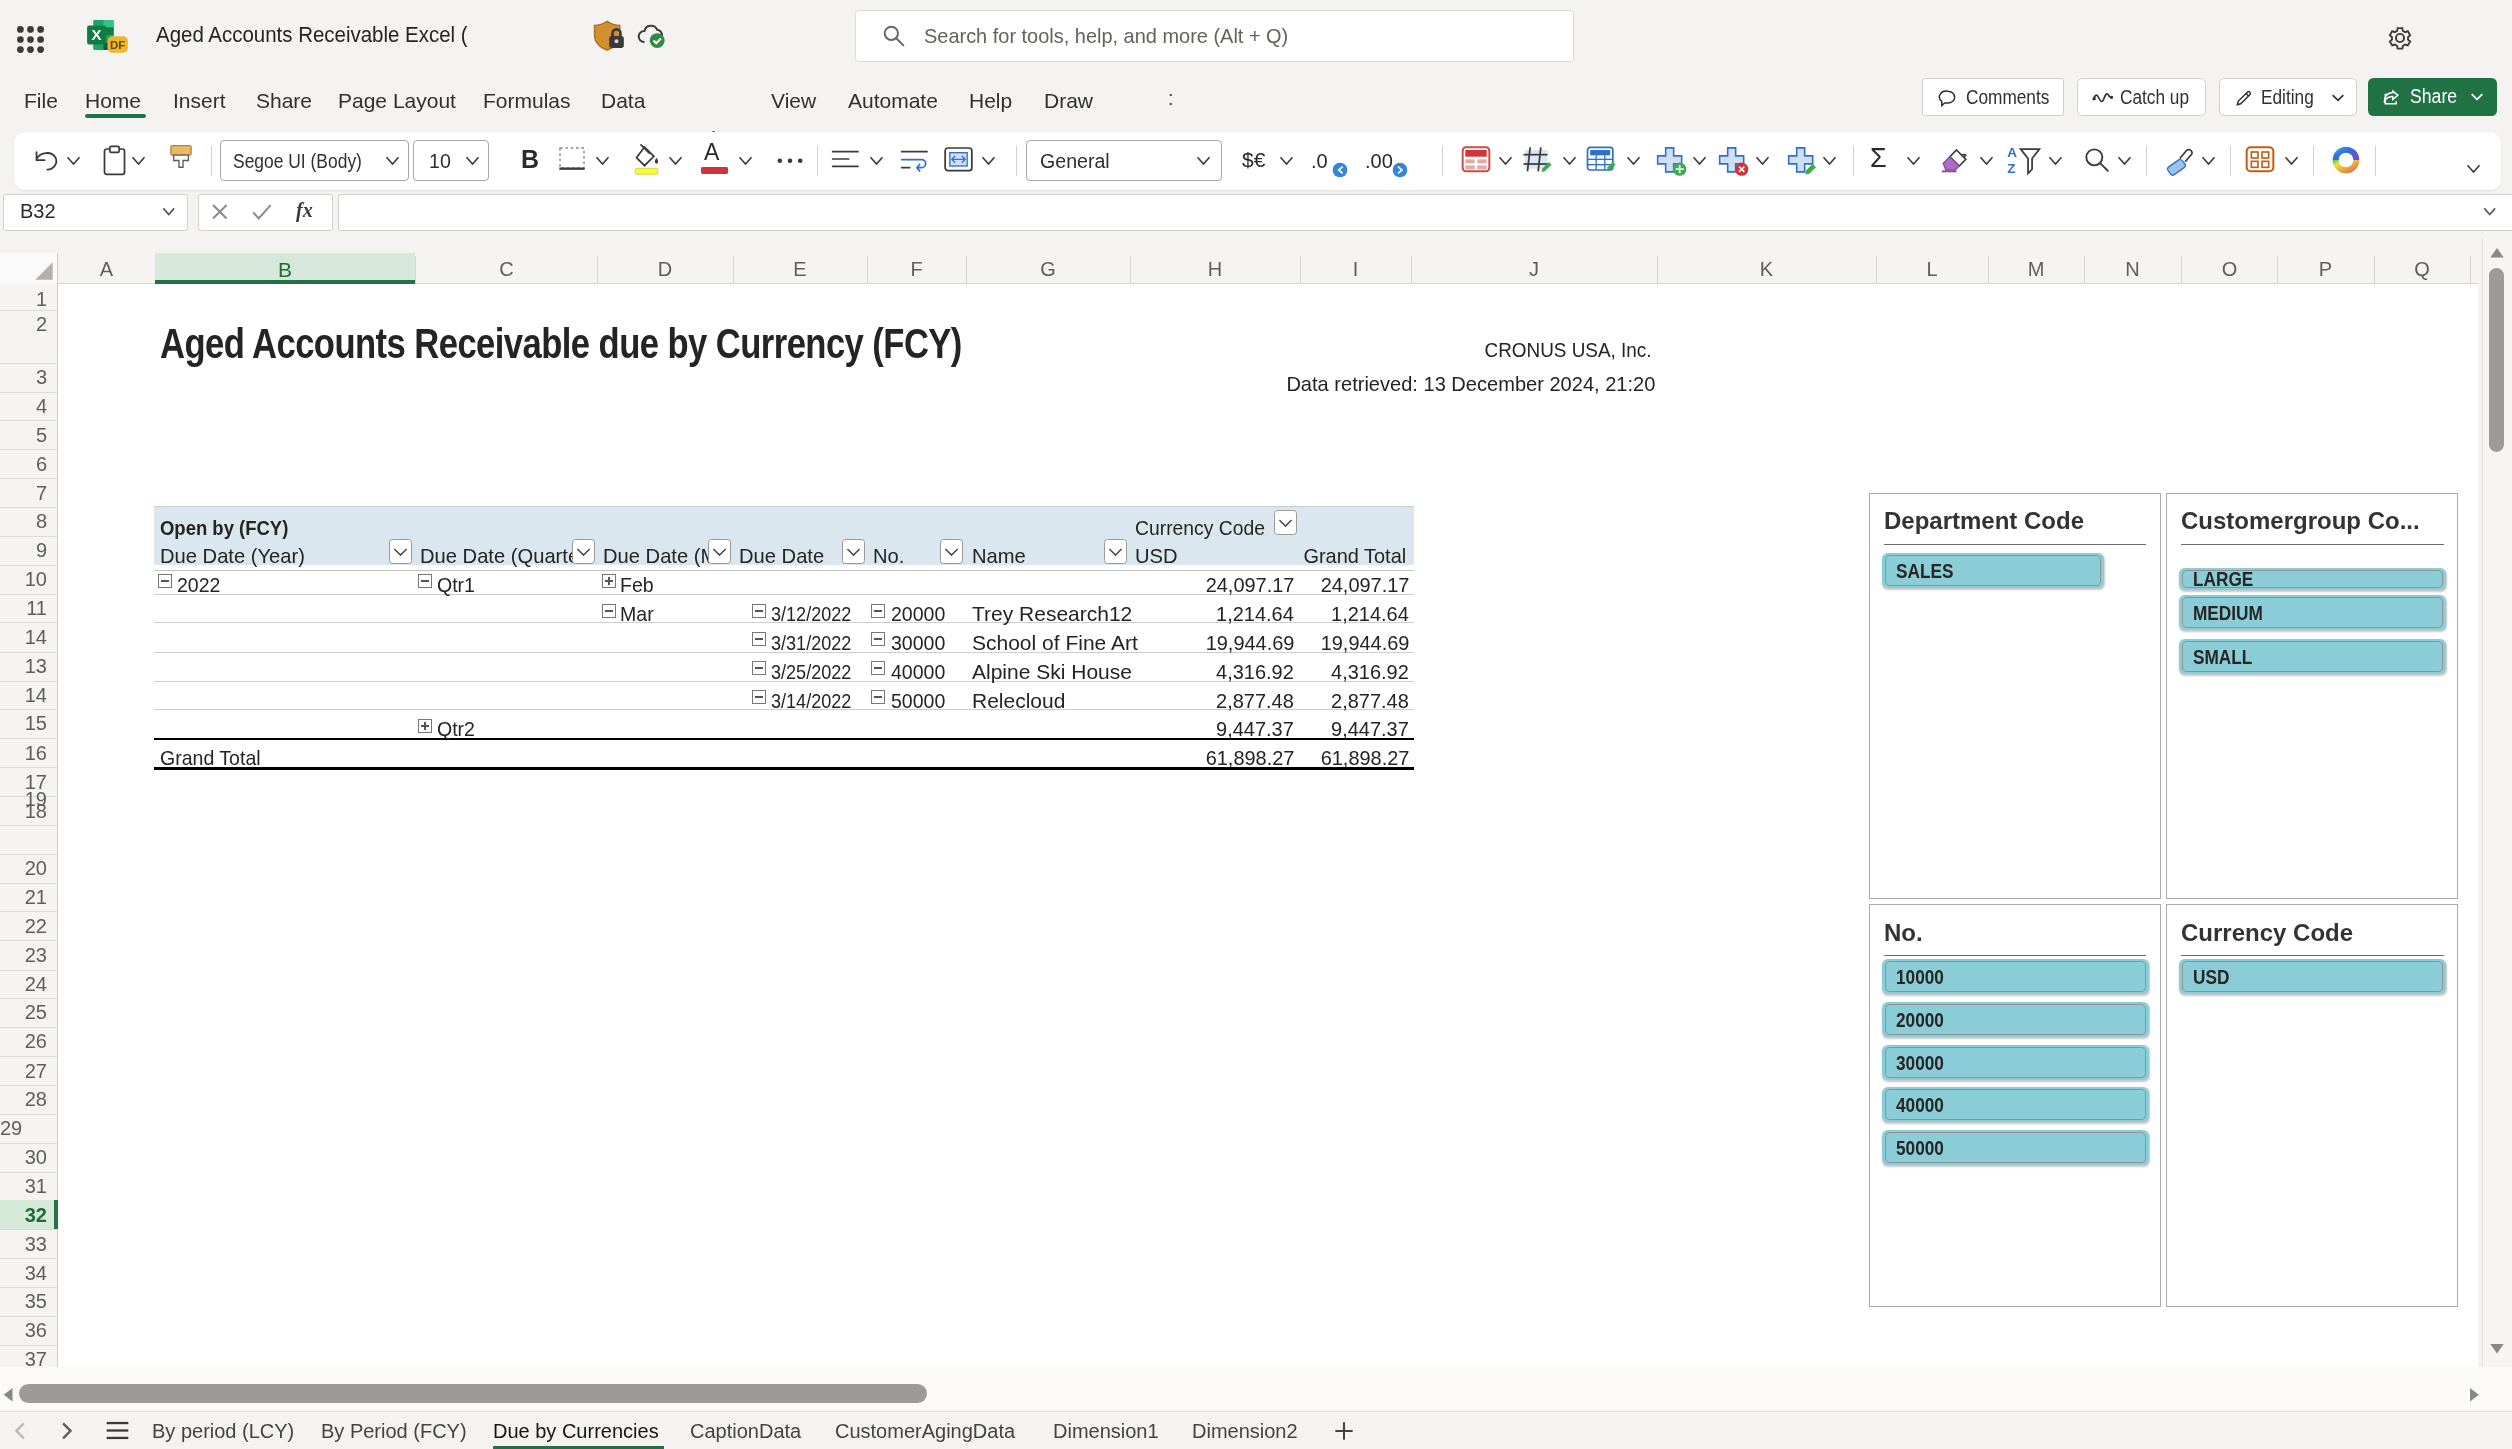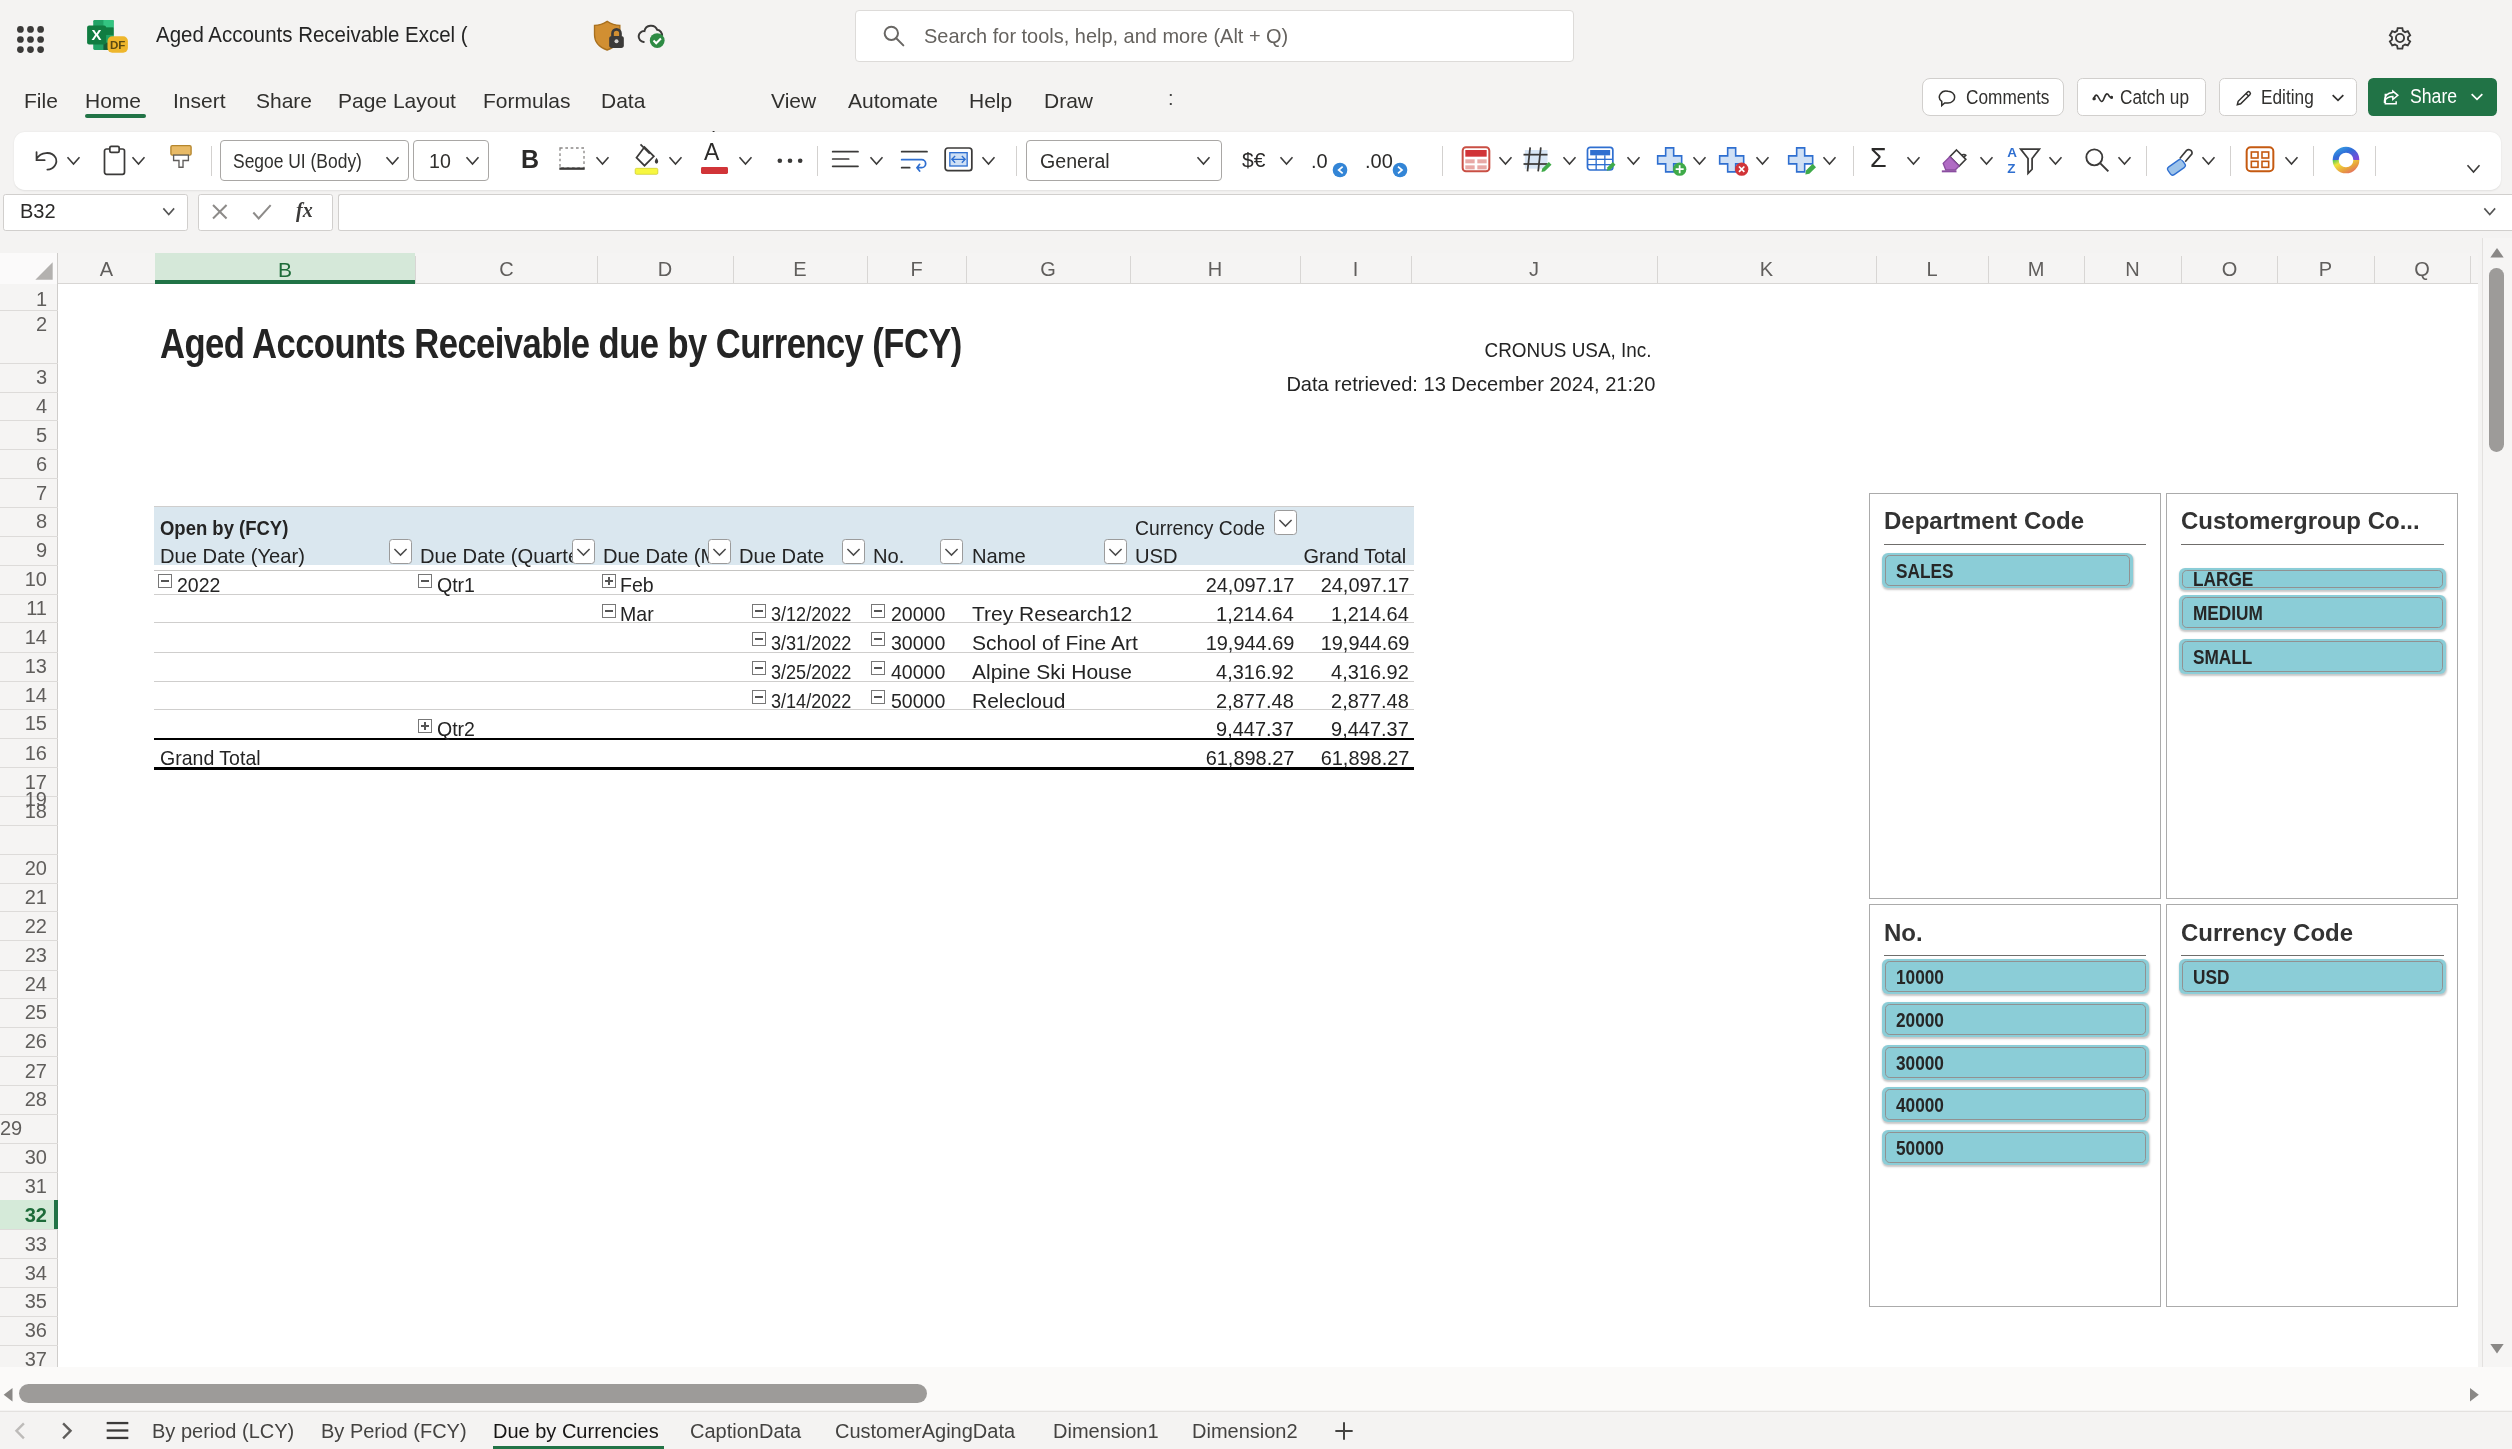--- a/index.html
+++ b/index.html
@@ -72,21 +72,21 @@
 <div class="t" style="left:338px;top:89px;font-size:21px;font-weight:400;color:#31302e;">Page Layout</div>
 <div class="t" style="left:483px;top:89px;font-size:21px;font-weight:400;color:#31302e;">Formulas</div>
 <div class="t" style="left:601px;top:89px;font-size:21px;font-weight:400;color:#31302e;">Data</div>
 <div class="t" style="left:674px;top:89px;font-size:21px;font-weight:400;color:#31302e;margin-top:38px;">Review</div>
 <div class="t" style="left:771px;top:89px;font-size:21px;font-weight:400;color:#31302e;">View</div>
 <div class="t" style="left:848px;top:89px;font-size:21px;font-weight:400;color:#31302e;">Automate</div>
 <div class="t" style="left:969px;top:89px;font-size:21px;font-weight:400;color:#31302e;">Help</div>
 <div class="t" style="left:1044px;top:89px;font-size:21px;font-weight:400;color:#31302e;">Draw</div>
 <div class="t" style="left:1168px;top:87px;font-size:20px;color:#444;">:</div>
 <div class="ab" style="left:85px;top:114px;width:61px;height:4px;background:#217346;border-radius:2px;"></div>
-<div class="ab" style="left:1922px;top:78px;width:142px;height:38px;background:#fff;border:1.4px solid #d1cfcd;border-radius:8px;">
+<div class="ab" style="left:1922px;top:78px;width:142px;height:38px;background:#fff;border:1.4px solid #d1cfcd;border-radius:3px;">
     <svg style="position:absolute;left:15px;top:8.8px" width="20" height="20" viewBox="0 0 24 24">
       <path fill="none" stroke="#31302e" stroke-width="1.8" d="M12 4 a8 7 0 0 1 0 14 h-4 l-3.5 3 v-5 a8 7 0 0 1 7.5-12 Z"></path>
     </svg>
     <span style="position:absolute;left:43px;top:6.8px;font-size:19.6px;color:#31302e;transform:scaleX(0.88);transform-origin:0 0;">Comments</span>
   </div>
 <div class="ab" style="left:2077px;top:78px;width:129px;height:38px;background:#fff;border:1.4px solid #d1cfcd;border-radius:5.4px;">
     <svg style="position:absolute;left:13.5px;top:10.8px" width="21.7" height="16" viewBox="0 0 32 24">
       <path fill="none" stroke="#31302e" stroke-width="2.5" stroke-linecap="round" d="M2 14 c3-8 5-8 8-2 s5 8 8 0 s5-8 8-2"></path>
       <circle cx="3" cy="13" r="2.5" fill="#31302e"></circle>
       <circle cx="29" cy="11" r="2.5" fill="#31302e"></circle>
@@ -576,21 +576,21 @@
 <div class="exp plus" style="left:418px;top:719px;"></div>
 <div class="t" style="left:437px;top:717px;font-size:21px;transform:scaleX(0.93);transform-origin:0 0;">Qtr2</div>
 <div class="t" style="right:1218px;top:717px;font-size:21px;transform:scaleX(0.95);transform-origin:100% 0;">9,447.37</div>
 <div class="t" style="right:1103px;top:717px;font-size:21px;transform:scaleX(0.95);transform-origin:100% 0;">9,447.37</div>
 <div class="t" style="left:160px;top:746px;font-size:21px;transform:scaleX(0.93);transform-origin:0 0;">Grand Total</div>
 <div class="t" style="right:1218px;top:746px;font-size:21px;transform:scaleX(0.95);transform-origin:100% 0;">61,898.27</div>
 <div class="t" style="right:1103px;top:746px;font-size:21px;transform:scaleX(0.95);transform-origin:100% 0;">61,898.27</div>
 <div class="slicer" style="left:1869px;top:493px;width:292px;height:406px;"></div>
 <div class="t sltitle" style="left:1884px;top:507px;">Department Code</div>
 <div class="ab" style="left:1884px;top:544px;width:262px;height:1.4px;background:#6f6d6b;"></div>
-<div class="slbtn" style="left:1882px;top:553px;width:251px;height:35px;">
+<div class="slbtn" style="left:1882px;top:553px;width:222px;height:35px;">
     <div class="inner"></div>
     <div class="lbl">SALES</div>
   </div>
 <div class="slicer" style="left:2166px;top:493px;width:292px;height:406px;"></div>
 <div class="t sltitle" style="left:2181px;top:507px;text-align:right;">Customergroup Co...</div>
 <div class="ab" style="left:2181px;top:544px;width:263px;height:1.4px;background:#6f6d6b;"></div>
 <div class="slbtn" style="left:2179px;top:552px;width:267px;height:22px;margin-top:16px;">
     <div class="inner"></div>
     <div class="lbl">LARGE</div>
   </div>

